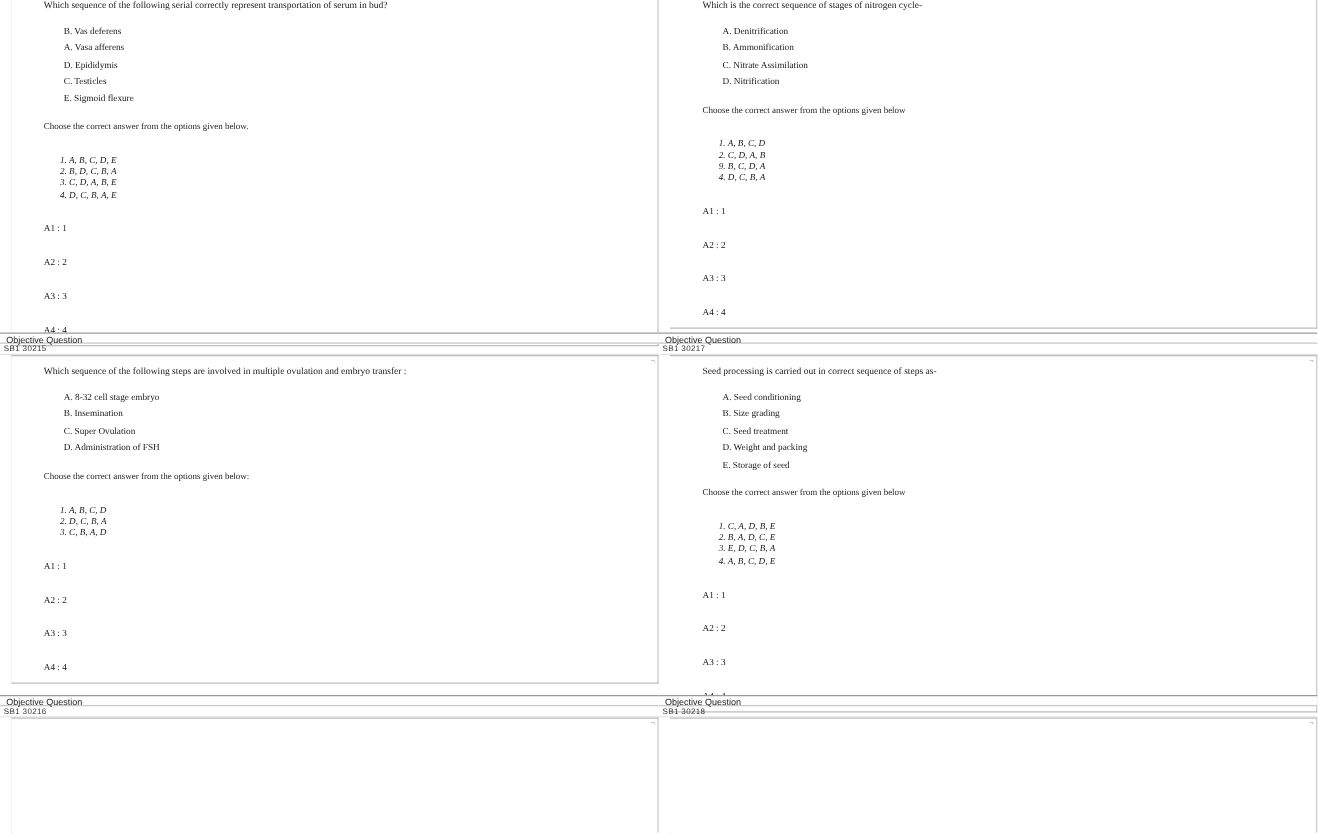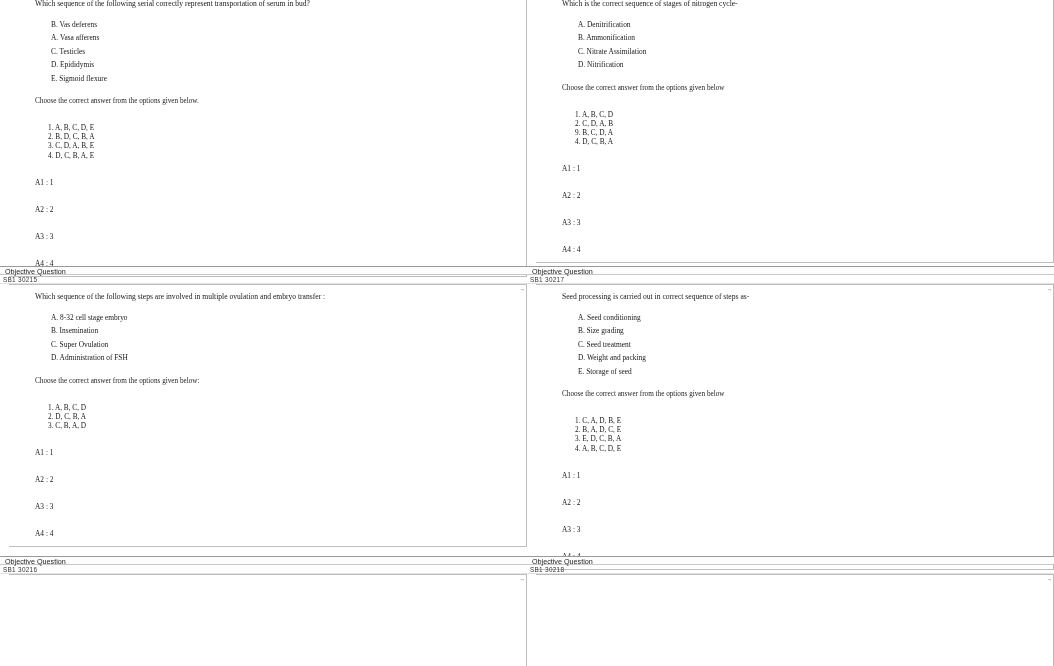--- a/index.html
+++ b/index.html
@@ -110,20 +110,21 @@
   .instr {
     font-size: 7.2px;
     line-height: 11px;
     color: #1d1d1d;
     margin-top: 11px;
     white-space: nowrap;
   }
   .choices {
     margin-top: 16px;
     padding-left: 13px;
+    font-style: italic;
   }
   .choice {
     font-size: 7.3px;
     line-height: 9.2px;
     color: #171717;
     white-space: nowrap;
   }
   .answers {
     margin-top: 18px;
   }
@@ -148,22 +149,22 @@
   <div class="col col-left">
 
     <div class="qblock clipped-top" style="top:-8px;">
       <div class="qbody-wrap">
         <div class="gutter"></div>
         <div class="qcard">
 
           <div class="stem">Which sequence of the following serial correctly represent transportation of serum in bud?</div>
           <div class="opt">B.  Vas deferens</div>
           <div class="opt">A.  Vasa afferens</div>
+          <div class="opt">D.  Epididymis</div>
           <div class="opt">C.  Testicles</div>
-          <div class="opt">D.  Epididymis</div>
           <div class="opt">E.  Sigmoid flexure</div>
           <div class="instr">Choose the correct answer from the options given below.</div>
           <div class="choices">
             <div class="choice">1. A, B, C, D, E</div>
             <div class="choice">2. B, D, C, B, A</div>
             <div class="choice">3. C, D, A, B, E</div>
             <div class="choice">4. D, C, B, A, E</div>
           </div>
           <div class="answers">
             <div class="ans">A1 : 1</div>

